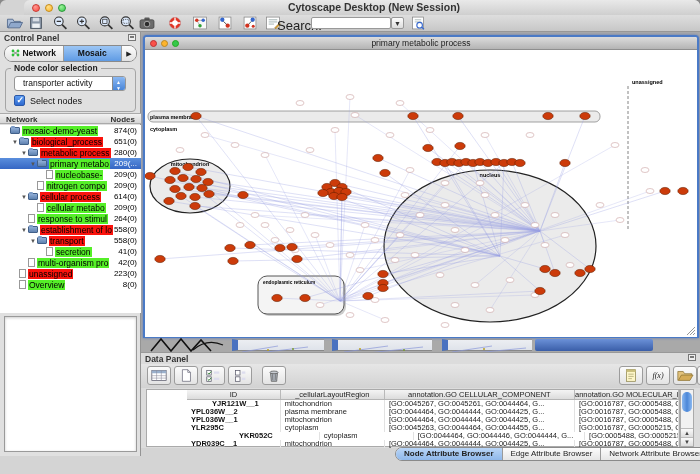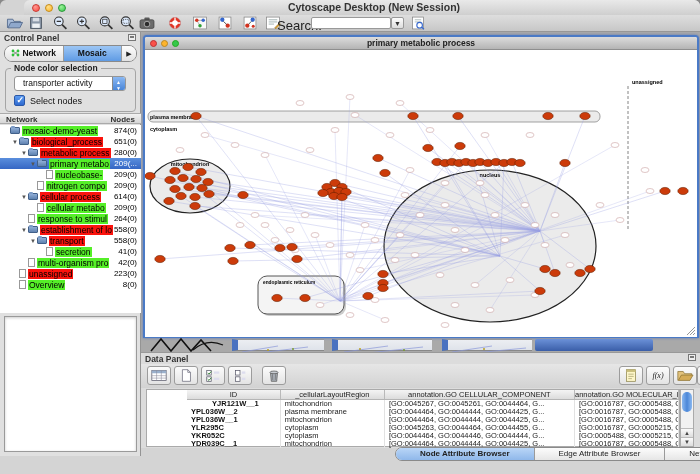--- a/index.html
+++ b/index.html
@@ -57,21 +57,21 @@
   .trow.sel .cnt{color:#fff;}
   .birdseye{position:absolute;left:4px;top:284px;width:133px;height:136px;background:#fff;border:1px solid #9a9a9a;box-shadow:inset 0 1px 3px rgba(0,0,0,.2);}
   
   .desktop{position:absolute;left:141px;top:32px;width:559px;height:320px;background:#a9a9a9;overflow:hidden;}
   .netwin{position:absolute;left:2px;top:3px;width:556px;height:303px;border:2px solid #4a7ac6;border-radius:4px 4px 0 0;box-shadow:0 0 3px rgba(60,100,190,.7);background:#fff;}
   .ntitle{position:relative;height:13px;background:linear-gradient(#dcdcdc,#b4b4b4);border-bottom:1px solid #8e8e8e;border-radius:2px 2px 0 0;}
   .ntl{position:absolute;top:3px;width:7px;height:7px;border-radius:50%;}
   .ntl.r{left:5px;background:#fb5149;border:0.5px solid #b33;}
   .ntl.y{left:16px;background:#fdb42c;border:0.5px solid #b82;}
   .ntl.g{left:27px;background:#34c84a;border:0.5px solid #2a2;}
-  .ntext{position:absolute;left:0;right:0;top:1px;text-align:center;font-size:8.5px;font-weight:bold;color:#222;}
+  .ntext{position:absolute;left:0;right:0;top:1px;text-align:center;font-size:8.5px;font-weight:normal;color:#222;}
   .canvas{position:absolute;left:0;top:13px;width:552px;height:287px;background:#fff;overflow:hidden;}
   .deskbottom{position:absolute;left:0;top:306px;width:559px;height:14px;}
   .frag{position:absolute;top:1px;height:12px;border-left:6px solid #4a72c0;background:linear-gradient(#eceef2,#dfe3ea);border-top:1px solid #999;border-bottom:1px solid #888;}
   .bluebar{position:absolute;top:1px;left:394px;width:118px;height:12px;background:linear-gradient(#6b91d8,#3a5ea8);border-radius:2px;}
   
   .dpanel{position:absolute;left:141px;top:352px;width:559px;height:96px;background:#dcdcdc;border-top:1px solid #999;}
   .dphead{position:relative;height:11px;}
   .dphead .t{position:absolute;left:4px;top:1px;font-size:8.5px;font-weight:bold;color:#333;}
   .dptools{position:absolute;left:0;top:11px;width:559px;height:24px;background:linear-gradient(#e6e6e6,#d2d2d2);}
   .dbtn{position:absolute;top:2px;width:24px;height:19px;background:linear-gradient(#fcfcfc,#e3e3e3);border:1px solid #9c9c9c;border-radius:3px;}
@@ -81,21 +81,21 @@
   .dthead{display:flex;height:10px;background:linear-gradient(#f4f4f4,#dcdcdc);border-bottom:1px solid #b5b5b5;}
   .dth{font-size:7.5px;color:#222;text-align:center;line-height:10px;border-right:1px solid #b9b9b9;overflow:hidden;white-space:nowrap;}
   .drow{display:flex;height:8px;}
   .dtd{font-size:7.5px;line-height:8px;color:#222;border-right:1px solid #e2e2e2;overflow:hidden;white-space:nowrap;padding-left:4px;}
   .dtd.id{font-weight:bold;color:#111;}
   .vscroll{position:absolute;left:539px;top:36px;width:14px;height:58px;background:#f2f2f2;border:1px solid #aaa;}
   .vthumb{position:absolute;left:1px;top:2px;width:10px;height:20px;border-radius:5px;background:linear-gradient(90deg,#8ab8f0,#4a86d8,#8ab8f0);}
   .varr{position:absolute;left:0;width:12px;height:9px;font-size:6px;text-align:center;line-height:9px;color:#444;background:linear-gradient(#fafafa,#ddd);border-top:1px solid #bbb;}
   
   .btabs{position:absolute;left:395px;top:447px;height:14px;display:flex;border:1px solid #8a8a8a;border-radius:7px;overflow:hidden;background:#f0f0f0;}
-  .btab{font-size:8px;color:#222;line-height:12px;padding:0 24px;border-right:1px solid #9a9a9a;background:linear-gradient(#fcfcfc,#e6e6e6);white-space:nowrap;}
+  .btab{font-size:8px;color:#222;line-height:12px;padding:0 8px;border-right:1px solid #9a9a9a;background:linear-gradient(#fcfcfc,#e6e6e6);white-space:nowrap;}
   .btab.sel{background:linear-gradient(#b9d6f7,#8fb8ea);font-weight:bold;}
   .statusbar{position:absolute;left:0;top:461px;width:700px;height:13px;}
   .smsg{position:absolute;top:2px;font-size:8px;color:#3a3a3a;white-space:nowrap;}
   .grip{position:absolute;right:1px;bottom:1px;width:10px;height:10px;}
 </style>
 </head>
 <body>
 
 <div class="app">
 
@@ -701,21 +701,21 @@
             <div class="dtd" style="width: 205px;">[GO:0044464, GO:0044444, GO:0044425, G...</div>
             <div class="dtd" style="width: 112px;">[GO:0016787, GO:0005488, GO:0005215, G...</div>
           </div>
           <div class="drow">
             <div class="dtd id" style="width: 101px;">YLR295C</div>
             <div class="dtd" style="width: 112px;">cytoplasm</div>
             <div class="dtd" style="width: 205px;">[GO:0045263, GO:0044464, GO:0044455, G...</div>
             <div class="dtd" style="width: 112px;">[GO:0016787, GO:0005215, GO:0003824, G...</div>
           </div>
           <div class="drow">
-            <div class="dtd id" style="width: 101px;">YKR052C</div>
+            <div class="dtd id" style="width: 101px; margin-left: 48px;">YKR052C</div>
             <div class="dtd" style="width: 112px;">cytoplasm</div>
             <div class="dtd" style="width: 205px;">[GO:0044464, GO:0044446, GO:0044444, G...</div>
             <div class="dtd" style="width: 112px;">[GO:0005488, GO:0005215, GO:0003674]</div>
           </div>
           <div class="drow">
             <div class="dtd id" style="width: 101px;">YDR039C__1</div>
             <div class="dtd" style="width: 112px;">mitochondrion</div>
             <div class="dtd" style="width: 205px;">[GO:0044464, GO:0044444, GO:0044425, G...</div>
             <div class="dtd" style="width: 112px;">[GO:0016787, GO:0005488, GO:0005215, G...</div>
           </div>

